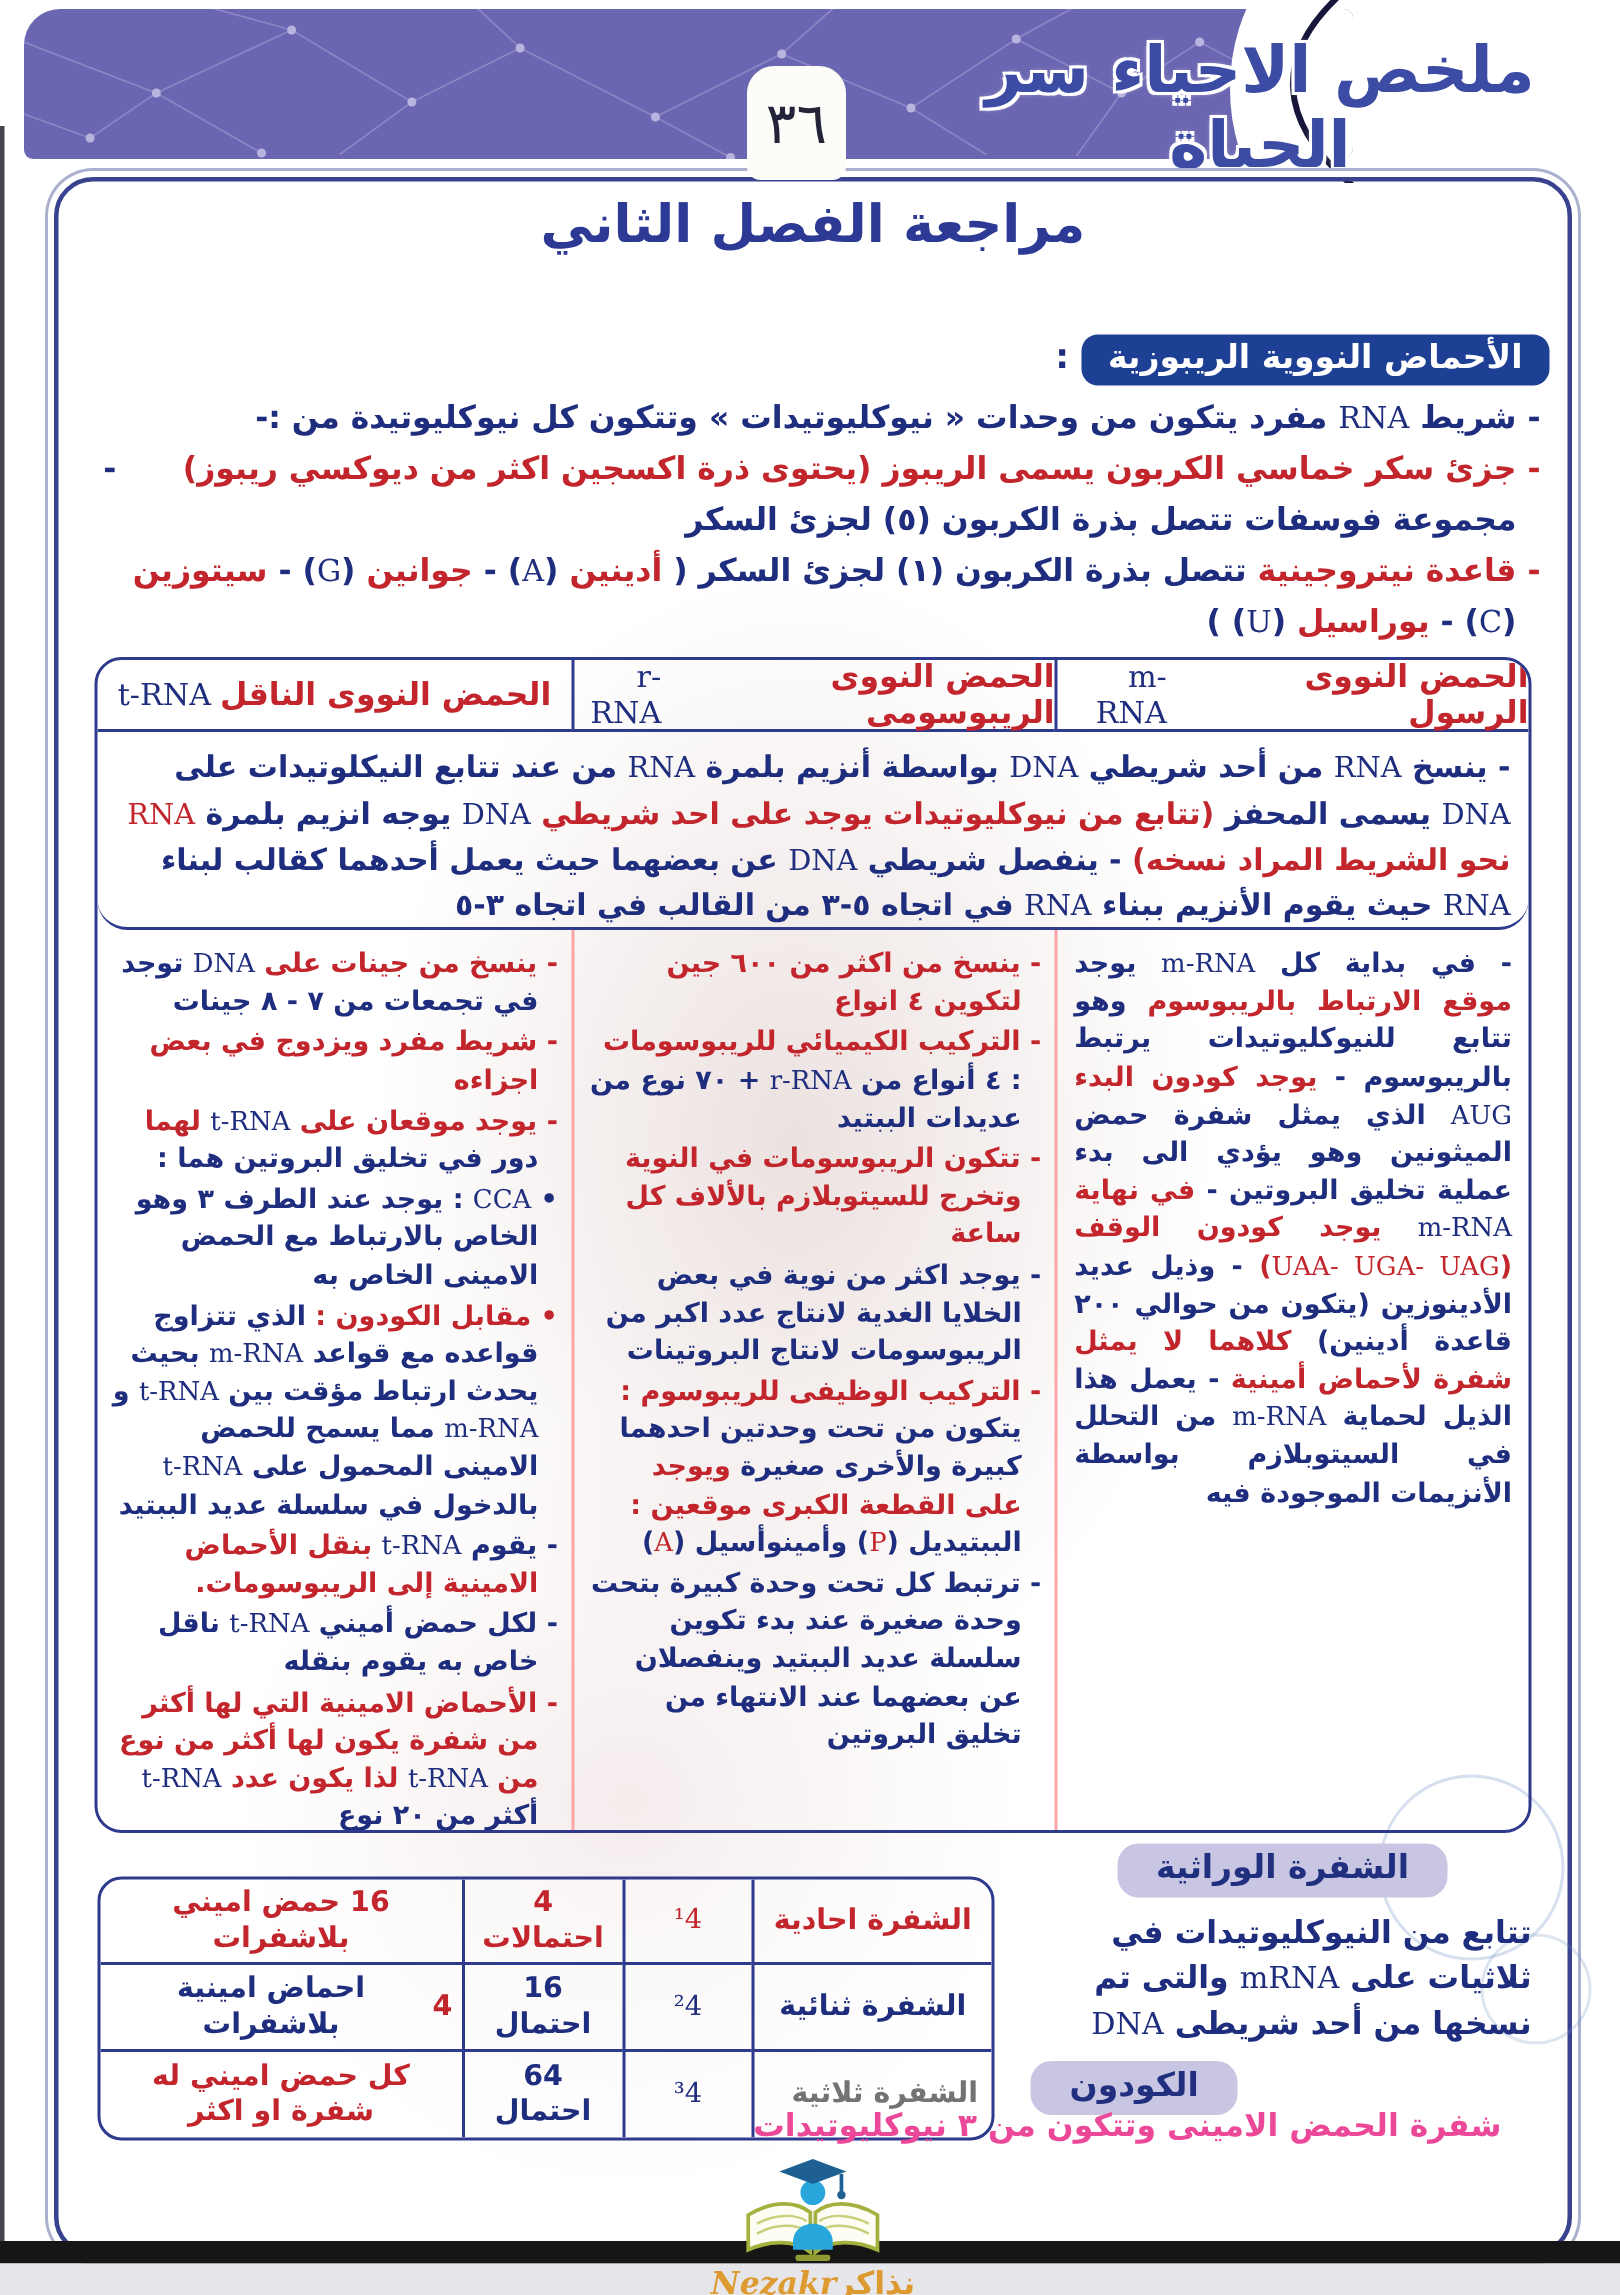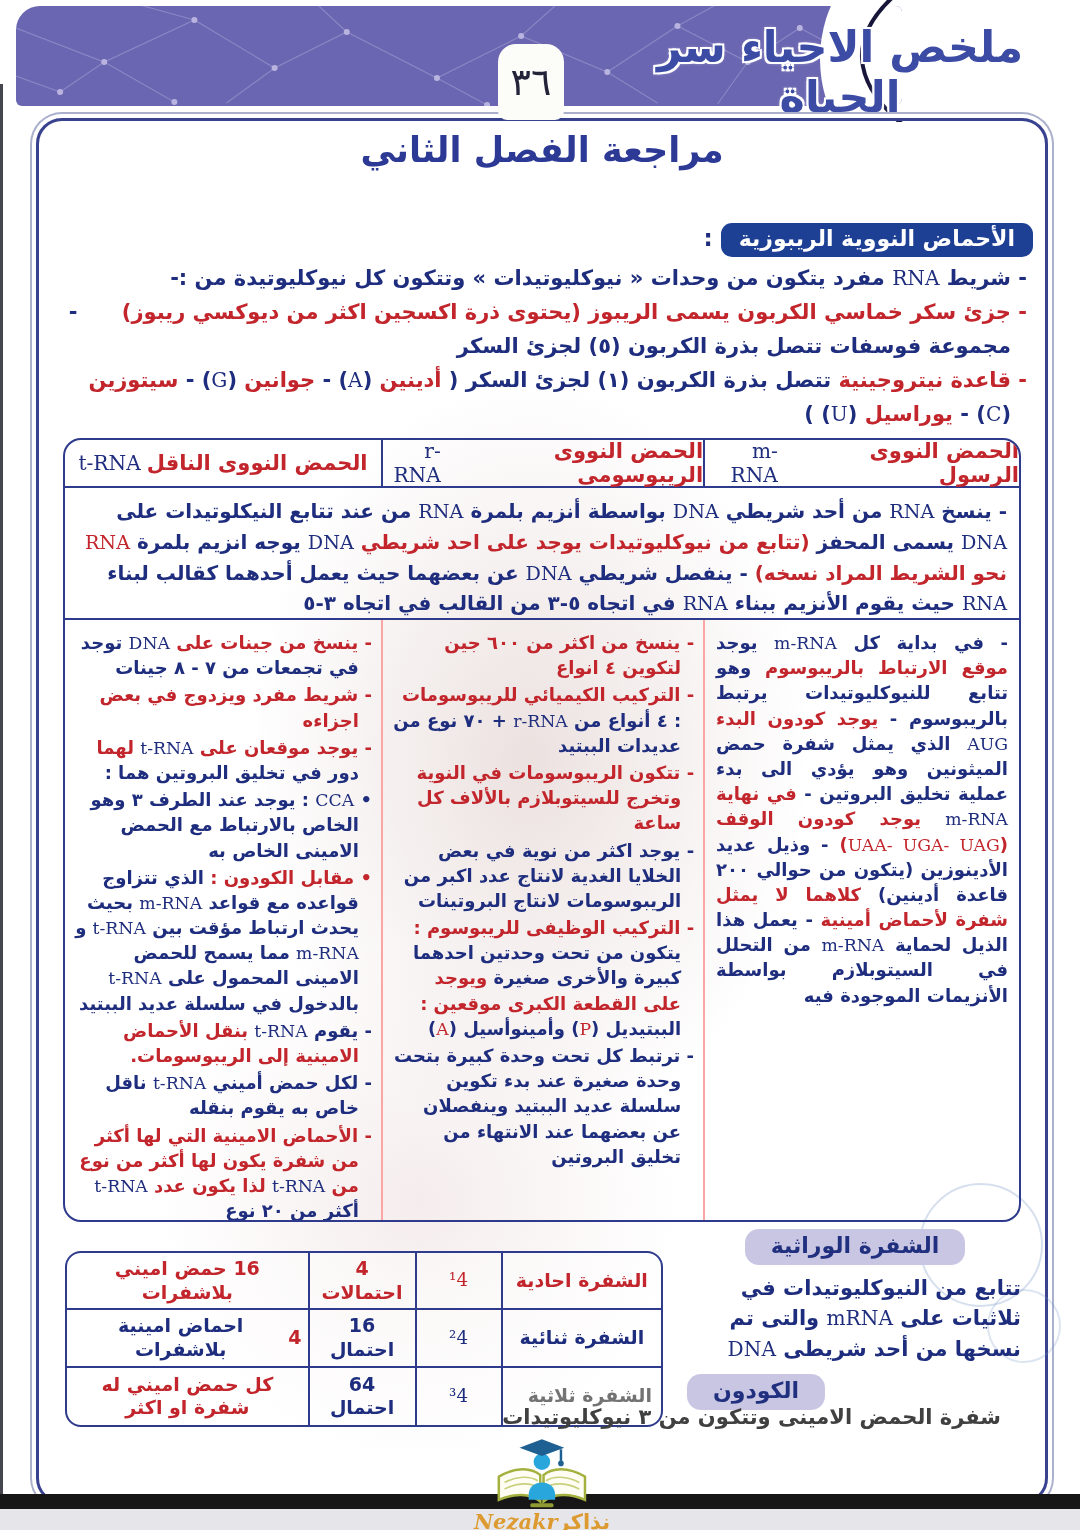--- a/index.html
+++ b/index.html
@@ -42,21 +42,21 @@
   .bullets p{margin:0;padding-right:16px;text-indent:-16px;text-align:right;}
 
   
   .rna-table{position:absolute;top:317px;right:24px;left:24px;height:780px;direction:rtl;
              display:grid;grid-template-columns:1fr 1.02fr 1fr;grid-template-rows:48px 132px 1fr;
              border:2.5px solid #2e3a8c;border-radius:18px;overflow:hidden;}
   .rna-table .th{display:flex;align-items:center;justify-content:center;gap:6px;
                  border-bottom:2px solid #2e3a8c;font-size:21px;color:#c2262c;}
   .rna-table .th:not(:nth-child(3)){border-left:2px solid #2e3a8c;}
   .span-row{grid-column:1 / -1;border-bottom:2px solid #2e3a8c;padding:8px 12px 4px;
-            font-size:20px;line-height:1.5;color:#1e2d7d;text-align:right;}
+            font-size:20px;line-height:1.5;color:#1e2d7d;text-align:right;border-radius:20px;}
   .cell{padding:10px 9px;font-size:18px;line-height:1.4;color:#1e2d7d;}
   .cell:not(:last-child){border-left:2px solid #fca5a5;}
   .cell p{margin:0 0 2px;padding-right:13px;text-indent:-13px;text-align:right;}
   .cell .flow{padding:0 2px;text-indent:0;text-align:justify;}
 
   
   .genetic{position:absolute;top:1108px;right:22px;width:336px;text-align:center;}
   .badge-light{display:inline-block;background:#c9c6e4;color:#20307f;border-radius:14px;
                padding:4px 26px 7px;font-size:22px;}
   .genetic .gtext{margin:8px 2px 10px;font-size:21px;line-height:1.45;color:#1e2d7d;text-align:right;}
@@ -218,21 +218,21 @@
           <span class="latin" style="color: rgb(30, 45, 125);">³4</span>
         </div>
       <div class="cc">
           <span style="color: rgb(30, 45, 125);">64 احتمال</span>
         </div>
       <div class="cc">
           <span style="color: rgb(194, 38, 44);">كل حمض اميني له شفرة او اكثر</span>
         </div>
     </div>
 
-    <div class="codon-text"><span style="color: #404040; padding-left: 44px;">شفرة الحمض الامينى وتتكون من ٣ نيوكليوتيدات</span></div>
+    <div class="codon-text"><span style="color: #ec4899; padding-left: 44px;">شفرة الحمض الامينى وتتكون من ٣ نيوكليوتيدات</span></div>
 
     <div class="logo">
       <svg width="116" height="84" viewBox="0 0 140 100">
         <path d="M18,52 C40,39 58,42 68,50 L68,82 C56,72 36,72 18,80 Z" fill="#fdfdf4" stroke="#a5b13f" stroke-width="3"></path>
         <path d="M122,52 C100,39 82,42 72,50 L72,82 C84,72 104,72 122,80 Z" fill="#fdfdf4" stroke="#a5b13f" stroke-width="3"></path>
         <path d="M25,59 C40,51 56,51 65,57 M25,67 C40,59 56,59 65,65 M115,59 C100,51 84,51 75,57 M115,67 C100,59 84,59 75,65" fill="none" stroke="#c7d07a" stroke-width="2"></path>
         <rect x="56" y="84" width="28" height="5" rx="2" fill="#8f9a33"></rect>
         <circle cx="70" cy="34" r="10" fill="#29a7dd"></circle>
         <path d="M54,74 C54,54 86,54 86,74 L86,80 L54,80 Z" fill="#29a7dd"></path>
         <polygon points="70,7 97,17 70,27 43,17" fill="#1e6091"></polygon>

